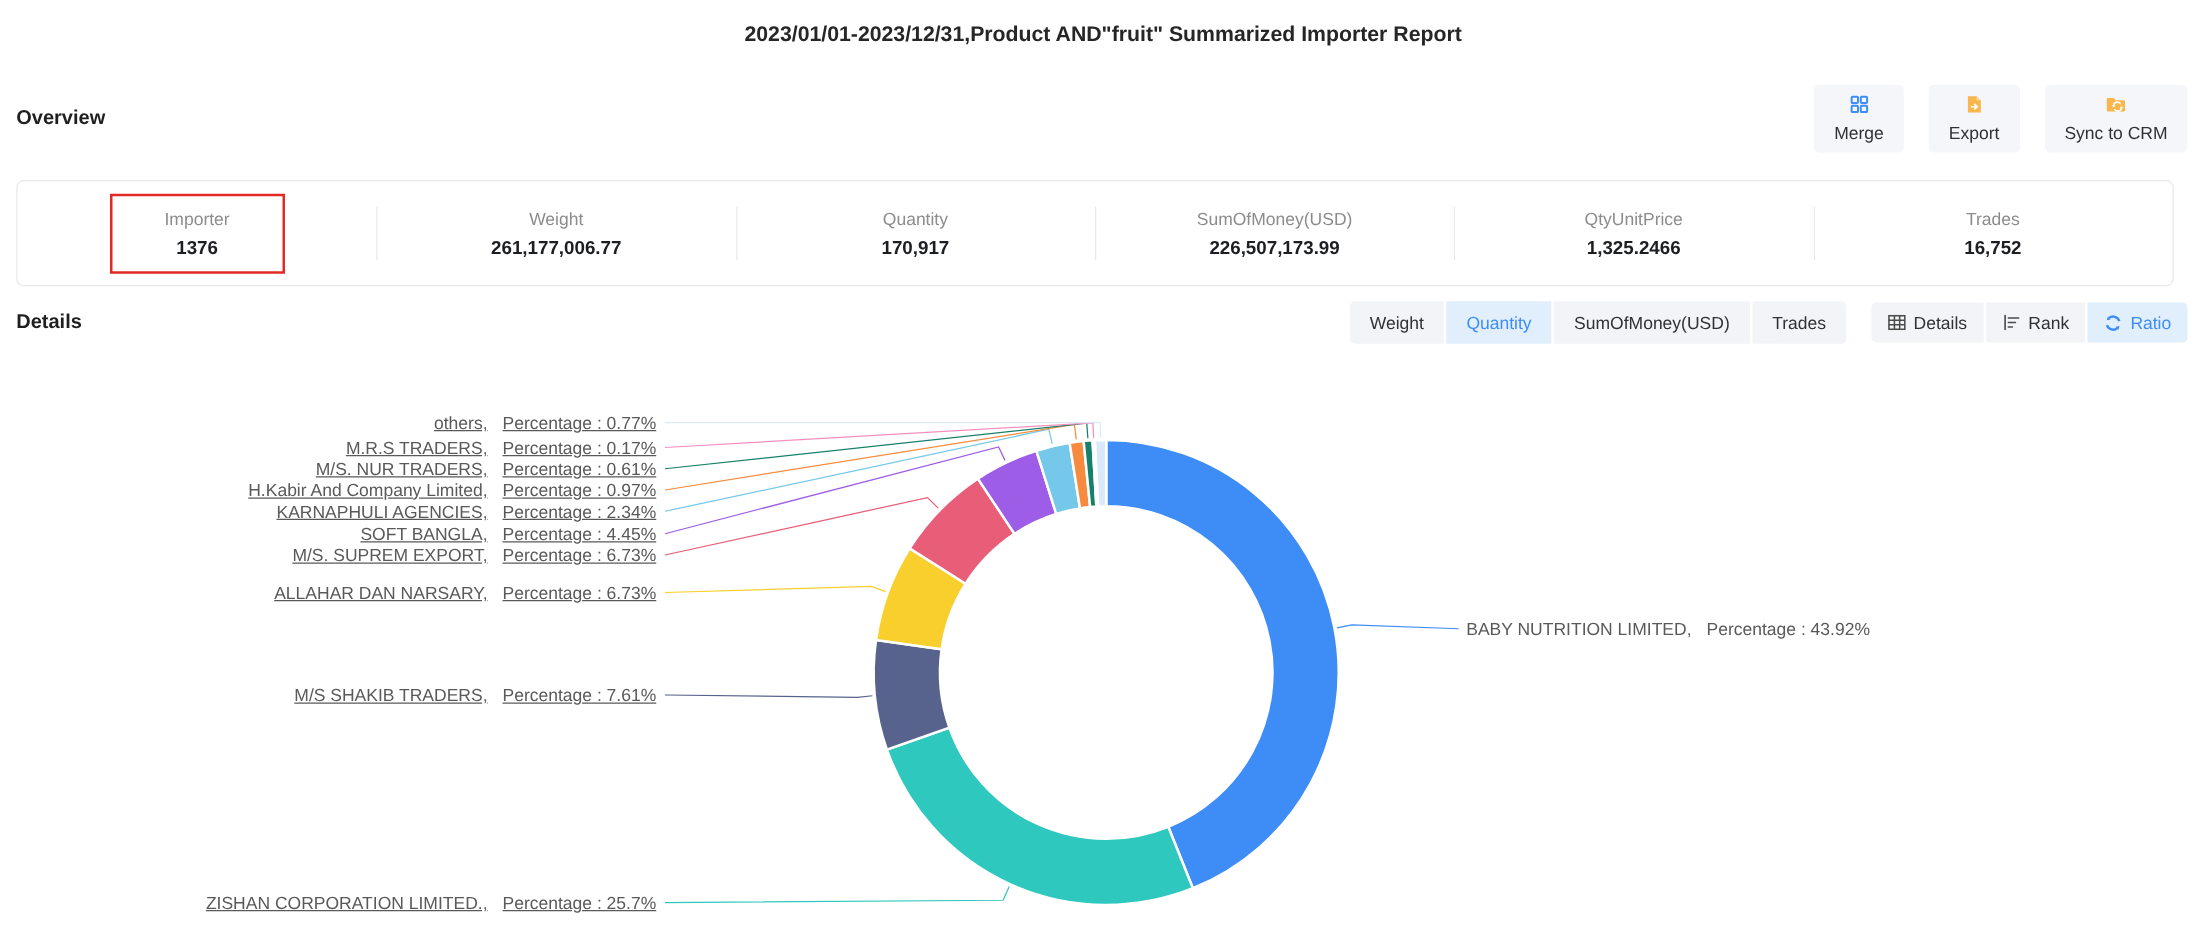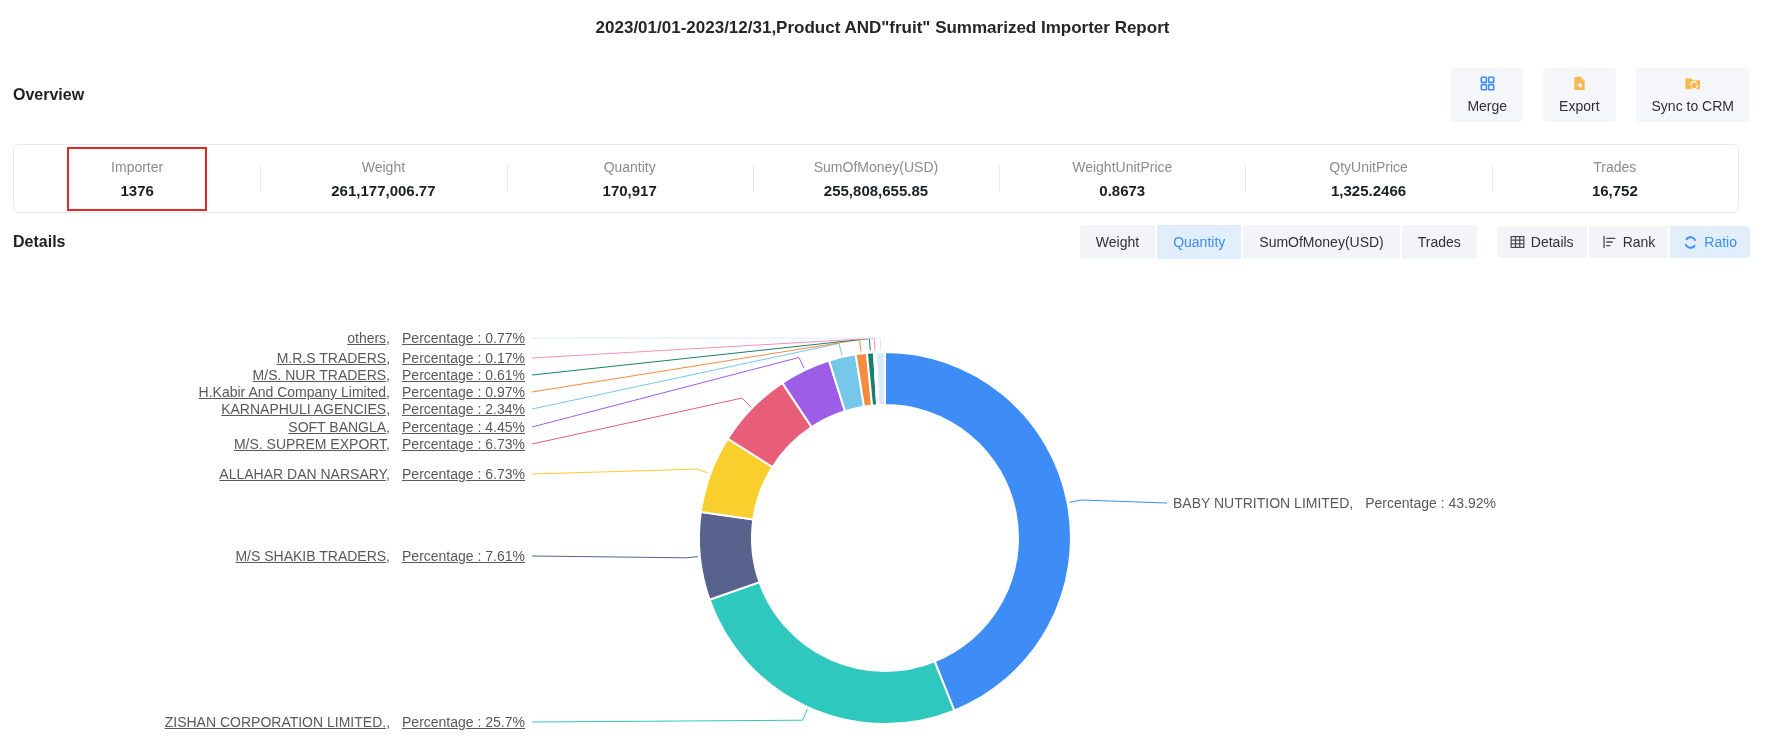--- a/index.html
+++ b/index.html
@@ -15,21 +15,21 @@
   .action-buttons { margin-left:auto; display:flex; gap:20px; }
   .btn {
     display:flex; align-items:center; gap:7px; background:#f4f6f9; border:none;
     border-radius:4px; padding:8px 16px; font-size:14px; color:#303133; cursor:pointer;
     font-family:inherit;
     flex-direction:column;
   }
   .icon { display:inline-flex; align-items:center; }
   .stats-card {
     margin:22px 26px 0 13px; border:1px solid #e9e9e9; border-radius:6px;
-    display:flex; height:69px; align-items:stretch; background:#fff;
+    display:flex; height:85px; align-items:stretch; background:#fff;
   }
   .stat { flex:1; position:relative; display:flex; flex-direction:column; align-items:center; justify-content:center; gap:7px; }
   .stat + .stat::before { content:""; position:absolute; left:0; top:20px; bottom:20px; width:1px; background:#e9e9e9; }
   .stat-label { font-size:14px; color:#8c8c8c; }
   .stat-value { font-size:15px; font-weight:600; color:#1c1e21; }
   .stat-highlight-box {
     position:absolute; left:50%; top:50%; transform:translate(-50%,-50%);
     width:140px; height:64px; border:2px solid #e12a25; pointer-events:none;
   }
   .details-row { margin-top:12px; }
@@ -106,25 +106,21 @@
       <div class="stat">
         <div class="stat-label">Weight</div>
         <div class="stat-value">261,177,006.77</div>
       </div>
       <div class="stat">
         <div class="stat-label">Quantity</div>
         <div class="stat-value">170,917</div>
       </div>
       <div class="stat">
         <div class="stat-label">SumOfMoney(USD)</div>
-        <div class="stat-value">255,808,655.85</div>
-      </div>
-      <div class="stat">
-        <div class="stat-label">WeightUnitPrice</div>
-        <div class="stat-value">0.8673</div>
+        <div class="stat-value">226,507,173.99</div>
       </div>
       <div class="stat">
         <div class="stat-label">QtyUnitPrice</div>
         <div class="stat-value">1,325.2466</div>
       </div>
       <div class="stat">
         <div class="stat-label">Trades</div>
         <div class="stat-value">16,752</div>
       </div>
     </div>

